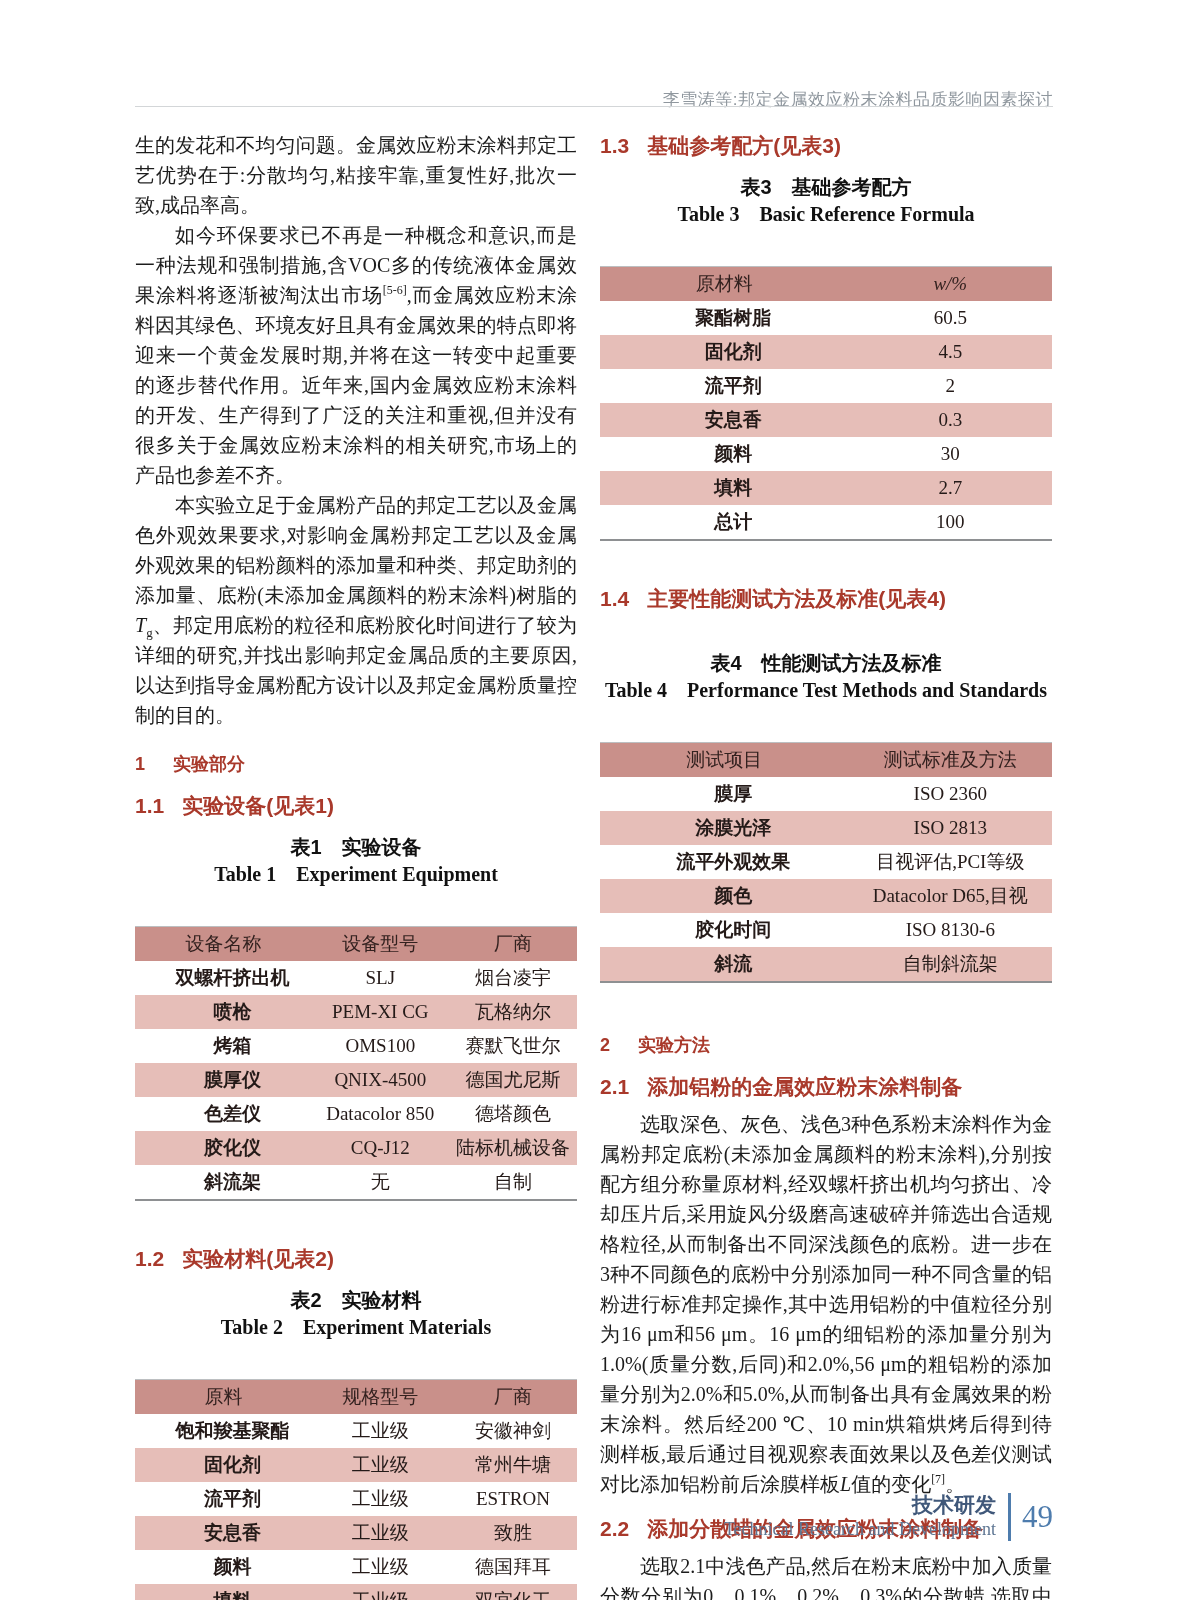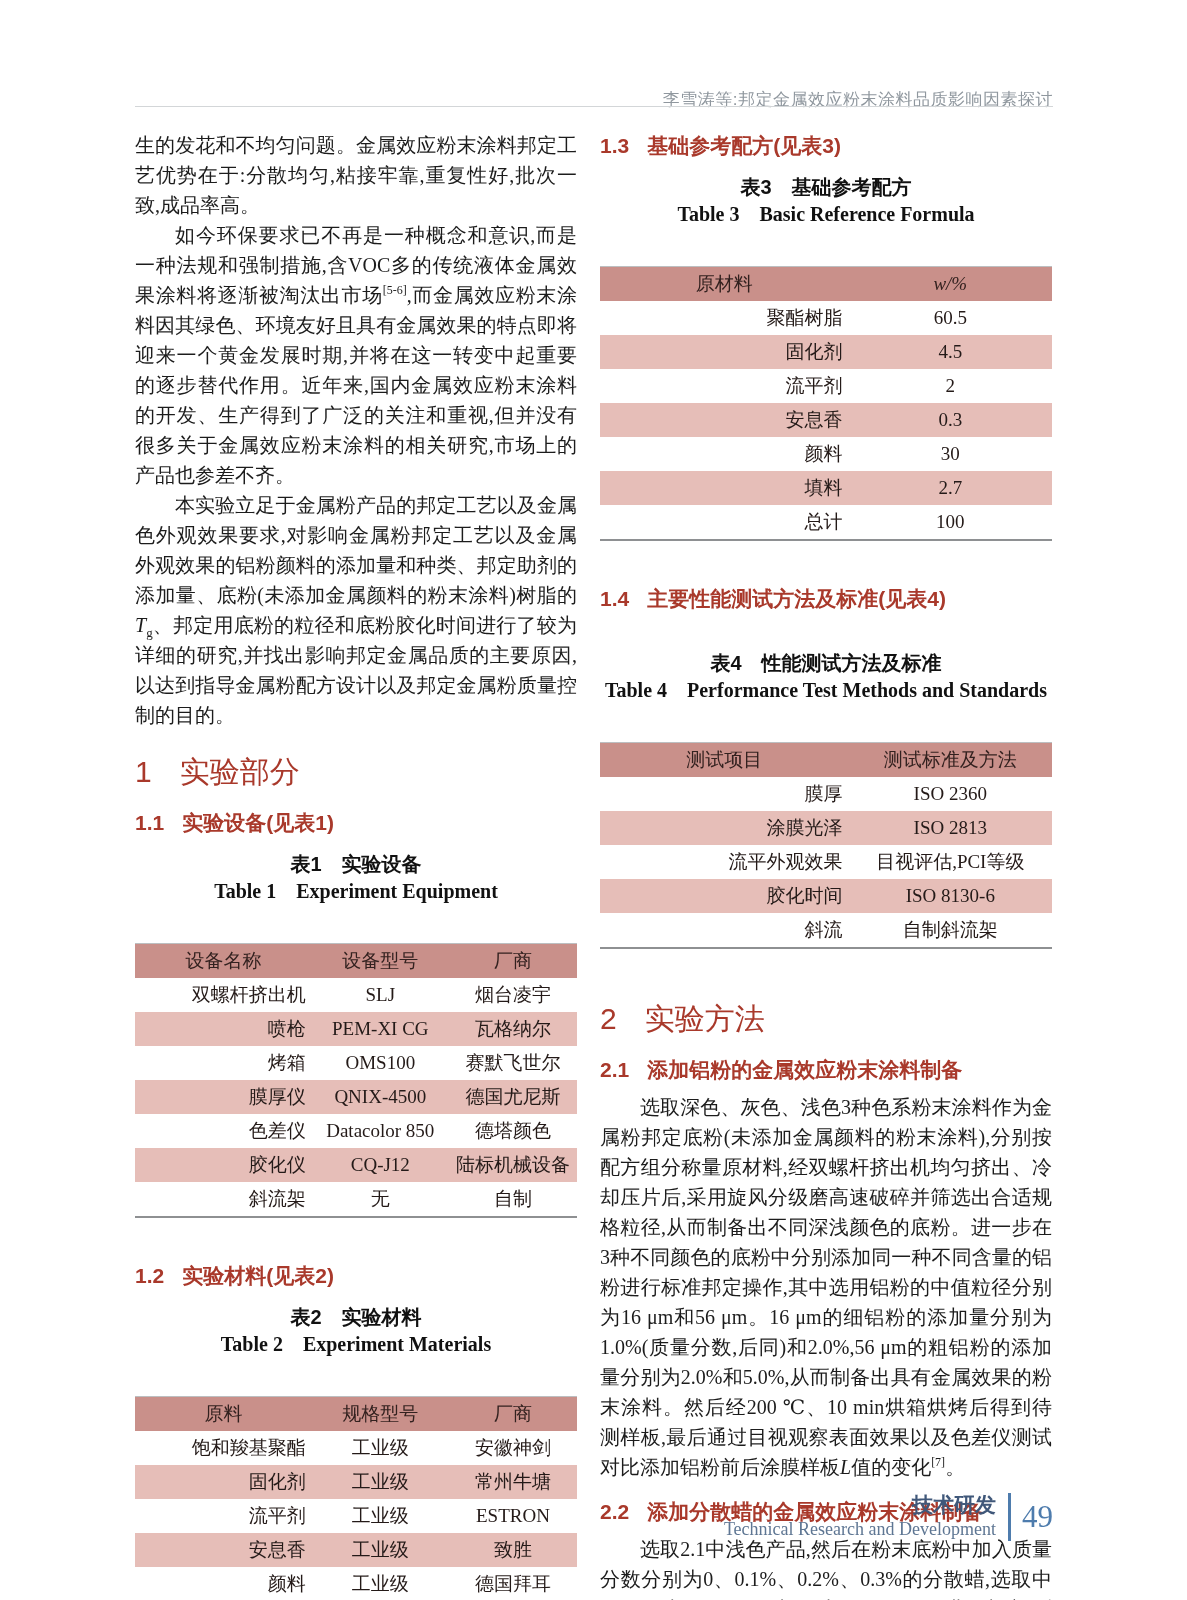--- a/index.html
+++ b/index.html
@@ -35,21 +35,21 @@
     font-size:20px;line-height:30px;text-align:justify;
     color:#1c1c1c;
   }
   p.indent{text-indent:2em;}
   sup.cite{font-size:12px;line-height:0;vertical-align:super;}
   .var-i{font-style:italic;font-family:"Liberation Serif",serif;}
   sub.var-sub{font-size:13px;vertical-align:sub;line-height:0;}
 
   h1.h1{
     font-family:"Liberation Sans","DejaVu Sans",sans-serif;
-    font-size:30px;font-weight:normal;color:var(--accent-red);
+    font-size:18px;font-weight:bold;color:var(--accent-red);
     margin:22px 0 10px 0;
   }
   h1.h1 .hnum{margin-right:28px;}
   h2.h2{
     font-family:"Liberation Sans","DejaVu Sans",sans-serif;
     font-size:21px;font-weight:bold;color:var(--accent-red);
     margin:16px 0 8px 0;
   }
   h2.h2 .hnum{margin-right:18px;}
 
@@ -72,21 +72,21 @@
     margin-bottom:8px;
     margin-top:38px;
   }
   table.dtable th{
     background:var(--table-header-bg);
     font-weight:normal;color:#33211f;
     padding:4px 6px;text-align:center;height:28px;
   }
   table.dtable td{padding:4px 6px;text-align:center;height:28px;}
   table.dtable tbody tr:nth-child(even){background:var(--table-stripe-bg);}
-  table.dtable td:first-child{text-align:right;padding-left:24px;}
+  table.dtable td:first-child{text-align:center;padding-left:24px;font-weight:bold;}
   table.t3col th:nth-child(1){width:40%;}
   table.t3col th:nth-child(2){width:31%;}
   table.t3col th:nth-child(3){width:29%;}
   table.t2col th:nth-child(1){width:55%;}
   table.t2col th:nth-child(2){width:45%;}
   table.formula th:nth-child(2){font-style:italic;font-family:"Liberation Serif",serif;}
 
   .mt-lg{margin-top:44px !important;}
   .mt-xl{margin-top:50px !important;}
 
@@ -300,20 +300,24 @@
         </tr>
         <tr>
           <td>涂膜光泽</td>
           <td>ISO 2813</td>
         </tr>
         <tr>
           <td>流平外观效果</td>
           <td>目视评估,PCI等级</td>
         </tr>
         <tr>
+          <td>颜色</td>
+          <td>Datacolor D65,目视</td>
+        </tr>
+        <tr>
           <td>胶化时间</td>
           <td>ISO 8130-6</td>
         </tr>
         <tr>
           <td>斜流</td>
           <td>自制斜流架</td>
         </tr>
       </tbody>
     </table>
 

